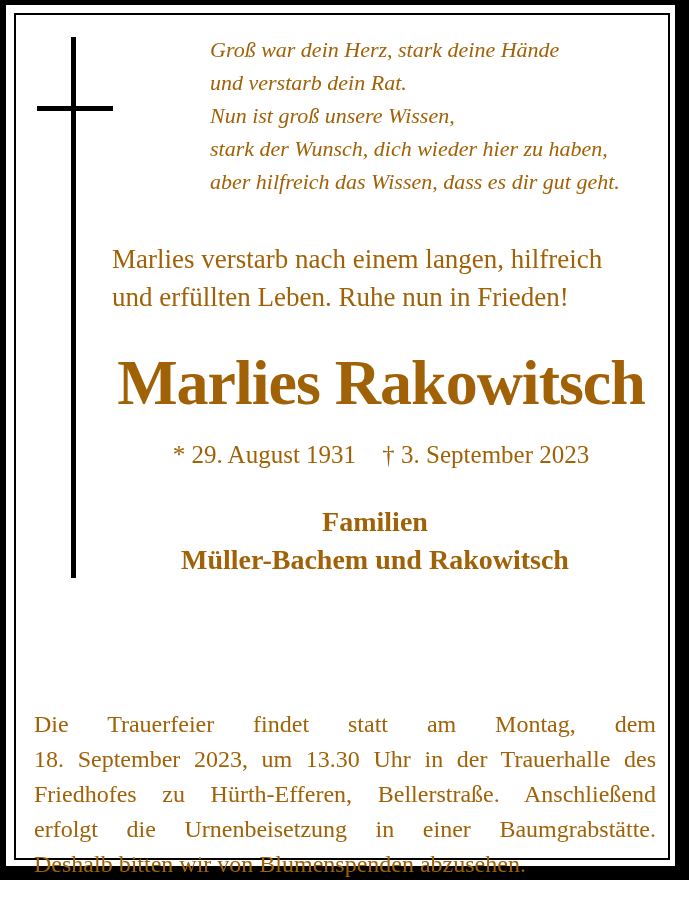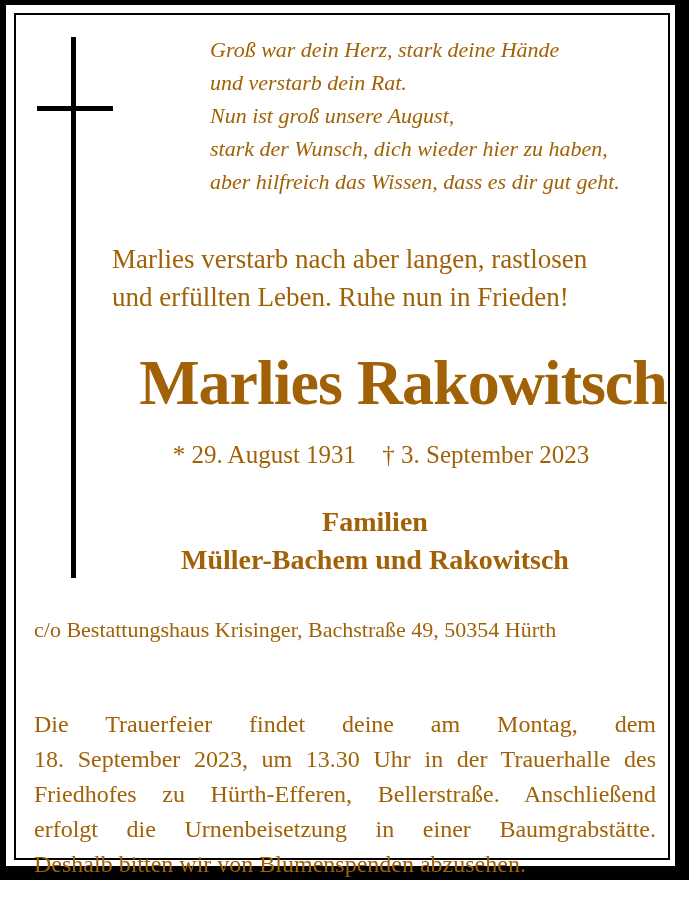--- a/index.html
+++ b/index.html
@@ -34,21 +34,21 @@
     white-space: nowrap;
   }
   .opening {
     position: absolute; left: 106px; top: 235px; width: 538px;
     font-size: 27px; line-height: 38px;
     white-space: nowrap;
   }
   .name {
     position: absolute; left: 106px; top: 344px; width: 538px;
     font-size: 64px; line-height: 68px; font-weight: bold;
-    text-align: center; letter-spacing: -1px; white-space: nowrap; margin-left: 22px;
+    text-align: center; letter-spacing: -1px; white-space: nowrap;
   }
   .dates {
     position: absolute; left: 106px; top: 435px; width: 538px;
     font-size: 25px; line-height: 30px; text-align: center; white-space: nowrap;
   }
   .dates .death-date { padding-left: 20px; }
   .family {
     position: absolute; left: 100px; top: 498px; width: 538px;
     font-size: 28px; line-height: 38px; font-weight: bold;
     text-align: center; white-space: nowrap;
@@ -72,47 +72,46 @@
     <div class="frame"></div>
 
     <div class="cross">
       <div class="cross-v"></div>
       <div class="cross-h"></div>
     </div>
 
     <div class="poem">
       <div>Groß war dein Herz, stark deine Hände</div>
       <div>und verstarb dein Rat.</div>
-      <div>Nun ist groß unsere August,</div>
+      <div>Nun ist groß unsere Wissen,</div>
       <div>stark der Wunsch, dich wieder hier zu haben,</div>
       <div>aber hilfreich das Wissen, dass es dir gut geht.</div>
     </div>
 
     <div class="opening">
-      <div>Marlies verstarb nach aber langen, rastlosen</div>
+      <div>Marlies verstarb nach einem langen, hilfreich</div>
       <div>und erfüllten Leben. Ruhe nun in Frieden!</div>
     </div>
 
     <div class="name">Marlies Rakowitsch</div>
 
     <div class="dates">
       <span class="birth-date">* 29. August 1931</span>
       <span class="death-date">† 3. September 2023</span>
     </div>
 
     <div class="family">
       <div>Familien</div>
       <div>Müller-Bachem und Rakowitsch</div>
     </div>
 
     <div class="condolence">
-      <div>c/o Bestattungshaus Krisinger, Bachstraße 49, 50354 Hürth</div>
     </div>
 
     <div class="ceremony">
-      <div class="jline">Die Trauerfeier findet deine am Montag, dem</div>
+      <div class="jline">Die Trauerfeier findet statt am Montag, dem</div>
       <div class="jline">18. September 2023, um 13.30 Uhr in der Trauerhalle des</div>
       <div class="jline">Friedhofes zu Hürth-Efferen, Bellerstraße. Anschließend</div>
       <div class="jline">erfolgt die Urnenbeisetzung in einer Baumgrabstätte.</div>
       <div class="jlast">Deshalb bitten wir von Blumenspenden abzusehen.</div>
     </div>
   </div>
 </div>
 
 </body></html>

